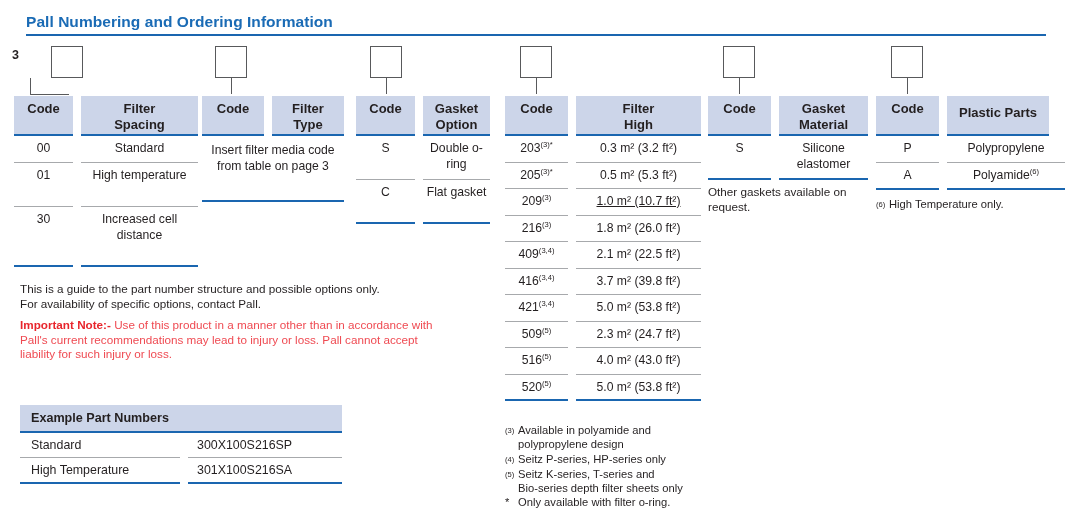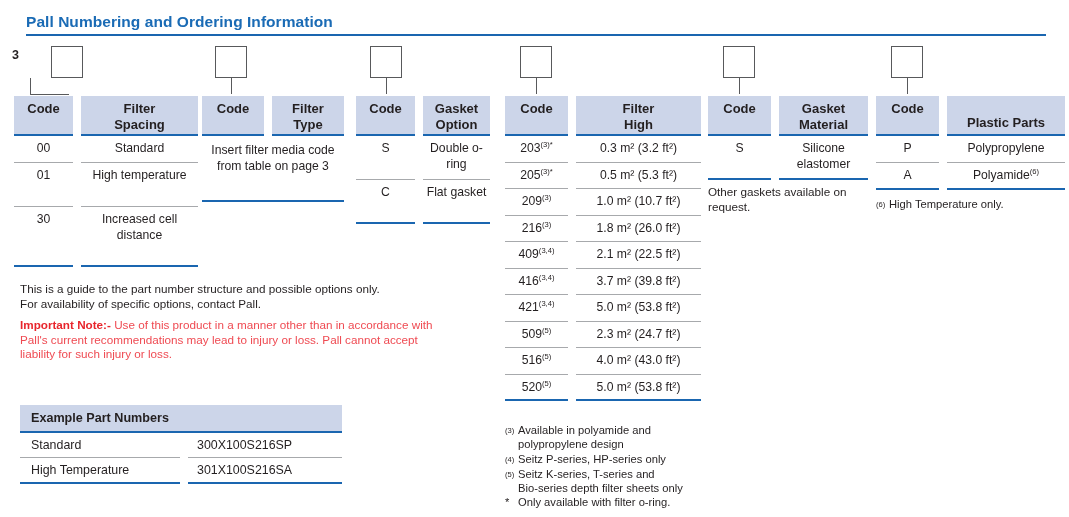--- a/index.html
+++ b/index.html
@@ -238,21 +238,21 @@
       <div class="grp-row">
         <div class="bcell" style="width: 63px; height: 26.5px;"><span>203</span><sup>(3)*</sup></div>
         <div class="bcell" style="width: 125px; height: 26.5px;">0.3 m² (3.2 ft²)</div>
       </div>
       <div class="grp-row">
         <div class="bcell" style="width: 63px; height: 26.5px;"><span>205</span><sup>(3)*</sup></div>
         <div class="bcell" style="width: 125px; height: 26.5px;">0.5 m² (5.3 ft²)</div>
       </div>
       <div class="grp-row">
         <div class="bcell" style="width: 63px; height: 26.5px;"><span>209</span><sup>(3)</sup></div>
-        <div class="bcell" style="width: 125px; height: 26.5px;">1.0 m² (10.7 ft²)</div>
+        <div class="bcell" style="width: 125px; height: 26.5px; text-decoration: underline;">1.0 m² (10.7 ft²)</div>
       </div>
       <div class="grp-row">
         <div class="bcell" style="width: 63px; height: 26.5px;"><span>216</span><sup>(3)</sup></div>
         <div class="bcell" style="width: 125px; height: 26.5px;">1.8 m² (26.0 ft²)</div>
       </div>
       <div class="grp-row">
         <div class="bcell" style="width: 63px; height: 26.5px;"><span>409</span><sup>(3,4)</sup></div>
         <div class="bcell" style="width: 125px; height: 26.5px;">2.1 m² (22.5 ft²)</div>
       </div>
       <div class="grp-row">
@@ -288,21 +288,21 @@
   </div>
   <div class="grp-row">
     <div class="bcell last" style="width:63px; height:44px;">S</div>
     <div class="bcell last" style="width:89px; height:44px;">Silicone elastomer</div>
   </div>
 </div>
 
 <div class="group" style="left:876px; top:96px;">
   <div class="grp-row">
     <div class="hcell" style="width:63px; height:40px;">Code</div>
-    <div class="hcell" style="width:118px; height:40px; padding-top:19px;">Plastic Parts</div>
+    <div class="hcell" style="width:102px; height:40px; padding-top:9px;">Plastic Parts</div>
   </div>
   <div class="grp-row">
     <div class="bcell" style="width:63px; height:27px;">P</div>
     <div class="bcell" style="width:118px; height:27px;">Polypropylene</div>
   </div>
   <div class="grp-row">
     <div class="bcell last" style="width:63px; height:27px;">A</div>
     <div class="bcell last" style="width:118px; height:27px;">
       <span>Polyamide</span><sup>(6)</sup>
     </div>

